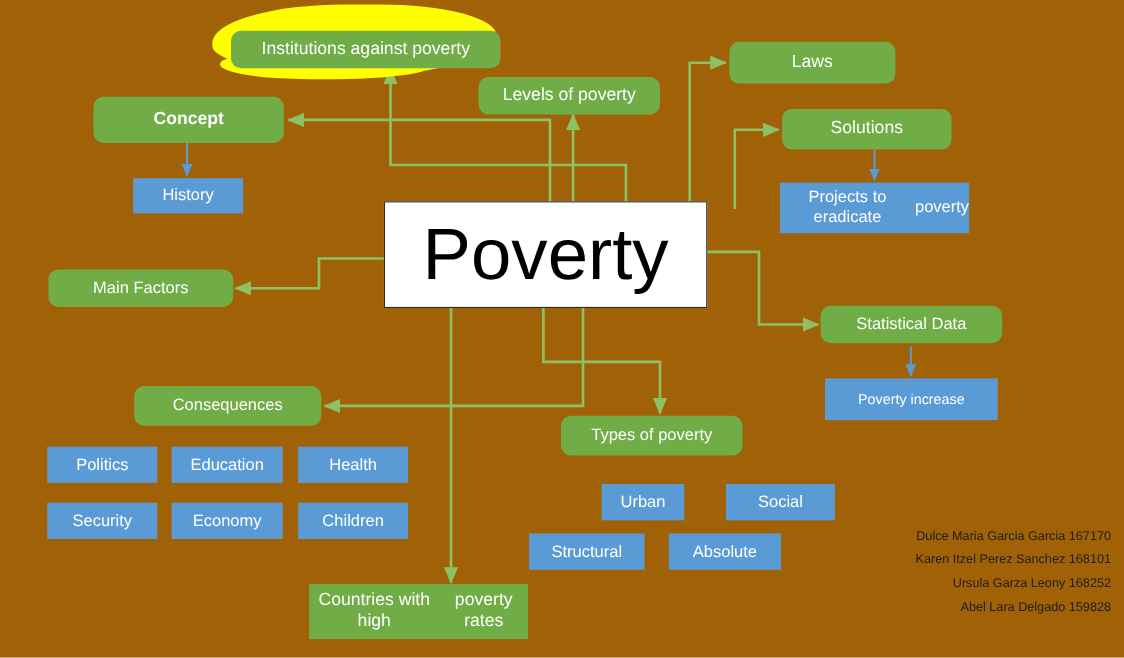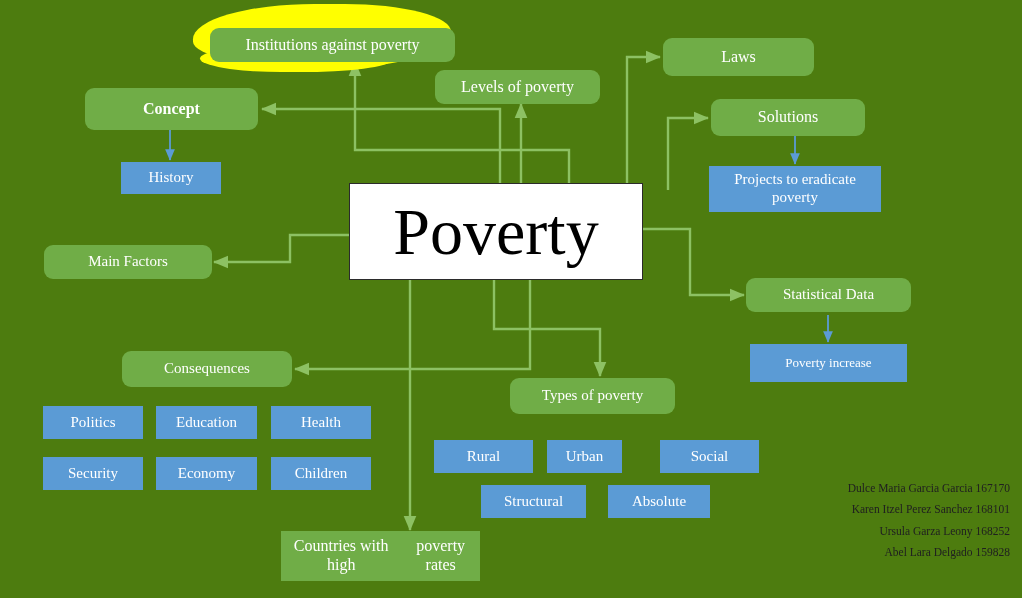--- a/index.html
+++ b/index.html
@@ -4,23 +4,23 @@
 <style>
   html, body {
     margin: 0;
     padding: 0;
     background: #ffffff;
   }
   #canvas {
     position: relative;
     width: 1022px;
     height: 598px;
-    background: #4d7c0f;
+    background: #a16207;
     overflow: hidden;
-    font-family: Liberation Serif, serif;
+    font-family: Liberation Sans, sans-serif;
   }
   svg.connectors {
     position: absolute;
     left: 0; top: 0;
     width: 1022px;
     height: 598px;
     pointer-events: none;
   }
   .node {
     position: absolute;
@@ -133,21 +133,21 @@
   </div>
 
   <div class="node green" style="left:711px; top:99px; width:154px; height:37px; font-size:16px;">
     <span>Solutions</span>
   </div>
 
   <div class="node blue" style="left:121px; top:162px; width:100px; height:32px; font-size:15px;">
     <span>History</span>
   </div>
 
-  <div class="node blue" style="left:709px; top:166px; width:172px; height:46px; font-size:15px; flex-direction:column;">
+  <div class="node blue" style="left:709px; top:166px; width:172px; height:46px; font-size:15px; flex-direction:row;">
     <span>Projects to eradicate</span>
     <span>poverty</span>
   </div>
 
   <div class="node center-node" style="left:349px; top:183px; width:294px; height:97px; font-size:66px;">
     <span>Poverty</span>
   </div>
 
   <div class="node green" style="left:44px; top:245px; width:168px; height:34px; font-size:15px;">
     <span>Main Factors</span>
@@ -181,23 +181,20 @@
   <div class="node blue" style="left:43px; top:457px; width:100px; height:33px; font-size:15px;">
     <span>Security</span>
   </div>
   <div class="node blue" style="left:156px; top:457px; width:101px; height:33px; font-size:15px;">
     <span>Economy</span>
   </div>
   <div class="node blue" style="left:271px; top:457px; width:100px; height:33px; font-size:15px;">
     <span>Children</span>
   </div>
 
-  <div class="node blue" style="left:434px; top:440px; width:99px; height:33px; font-size:15px;">
-    <span>Rural</span>
-  </div>
   <div class="node blue" style="left:547px; top:440px; width:75px; height:33px; font-size:15px;">
     <span>Urban</span>
   </div>
   <div class="node blue" style="left:660px; top:440px; width:99px; height:33px; font-size:15px;">
     <span>Social</span>
   </div>
   <div class="node blue" style="left:481px; top:485px; width:105px; height:33px; font-size:15px;">
     <span>Structural</span>
   </div>
   <div class="node blue" style="left:608px; top:485px; width:102px; height:33px; font-size:15px;">

